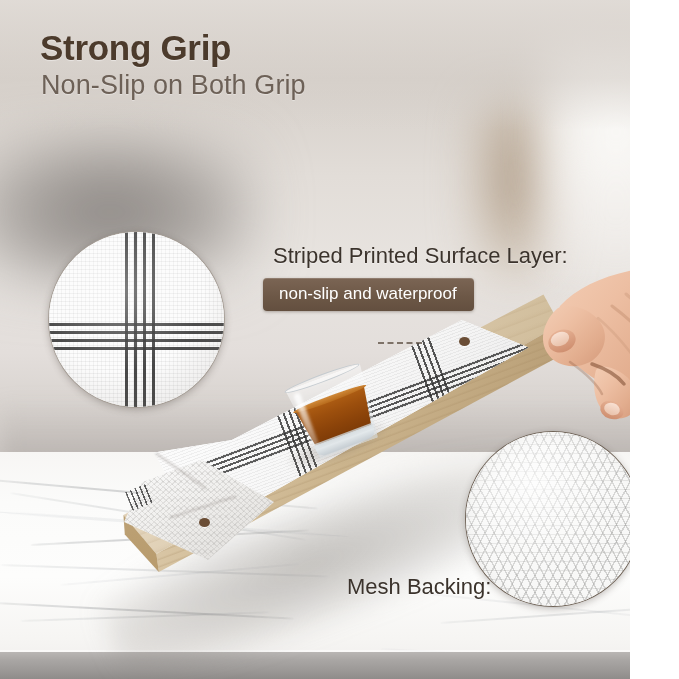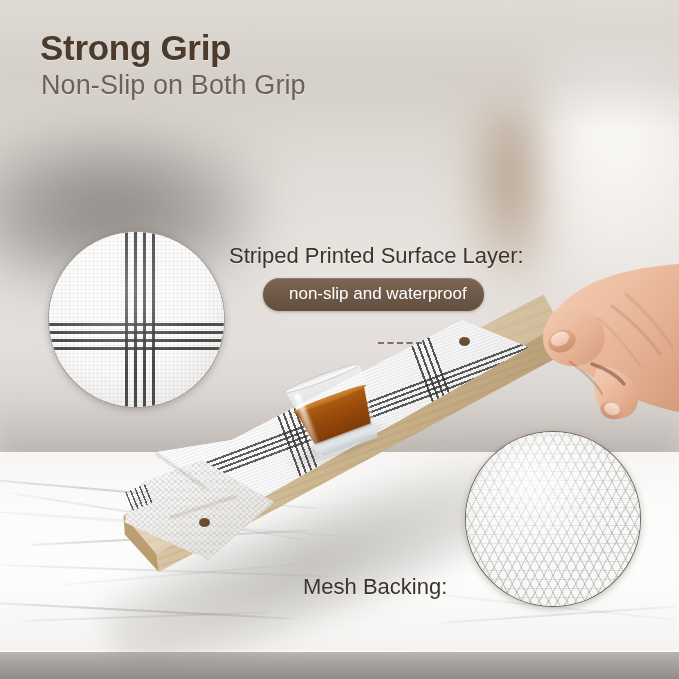--- a/index.html
+++ b/index.html
@@ -7,21 +7,21 @@
     margin: 0;
     padding: 0;
     background: #ffffff;
   }
   body {
     font-family: "Liberation Sans", sans-serif;
   }
 
   #scene {
     position: relative;
-    width: 679px;
+    width: 630px;
     height: 679px;
     overflow: hidden;
     background: #cfc9c3;
   }
 
   
   .bg-base {
     position: absolute;
     inset: 0;
     background:
@@ -547,32 +547,33 @@
     text-shadow: 0 1px 1px rgba(255,255,255,0.4);
   }
 
   .callout-label {
     position: absolute;
     font-size: 22px;
     color: #3b3franchise;
     color: #3b332c;
     white-space: nowrap;
     text-shadow: 0 1px 1px rgba(255,255,255,0.5);
+    margin-left: 44px;
   }
   .callout-top-label { left: 229px; top: 243px; }
   .callout-bot-label { left: 303px; top: 574px; }
 
   .pill {
     position: absolute;
     display: inline-block;
     background: linear-gradient(180deg, #7b6554 0%, #6d5847 55%, #634f3f 100%);
     color: #ffffff;
     font-size: 17px;
-    padding: 6px 17px 7px 26px;
-    border-radius: 16px;
+    padding: 6px 17px 7px 16px;
+    border-radius: 4px;
     white-space: nowrap;
     box-shadow: 0 1px 3px rgba(60,46,34,0.35),
                 inset 0 1px 0 rgba(255,255,255,0.16);
   }
   .pill-top { left: 263px; top: 278px; }
   .pill-bot { left: 254px; top: 608px; }
 
   
   .leader {
     position: absolute;

